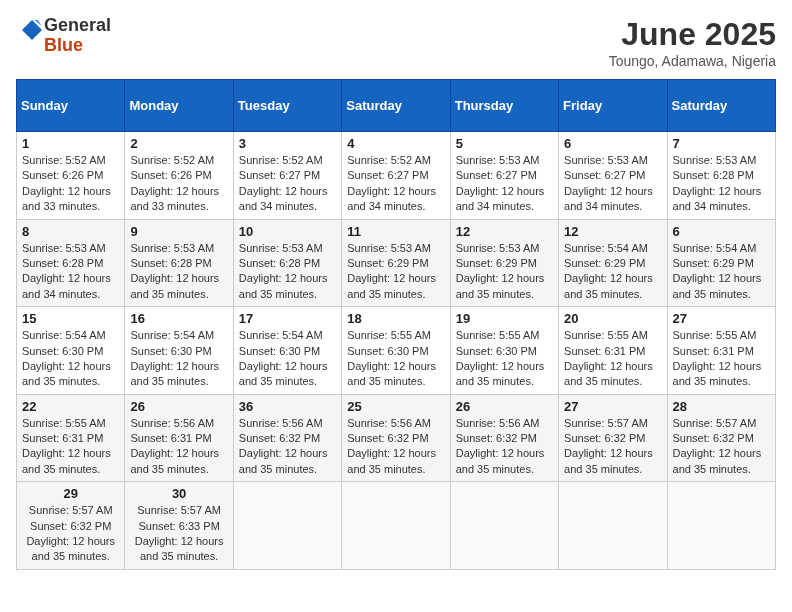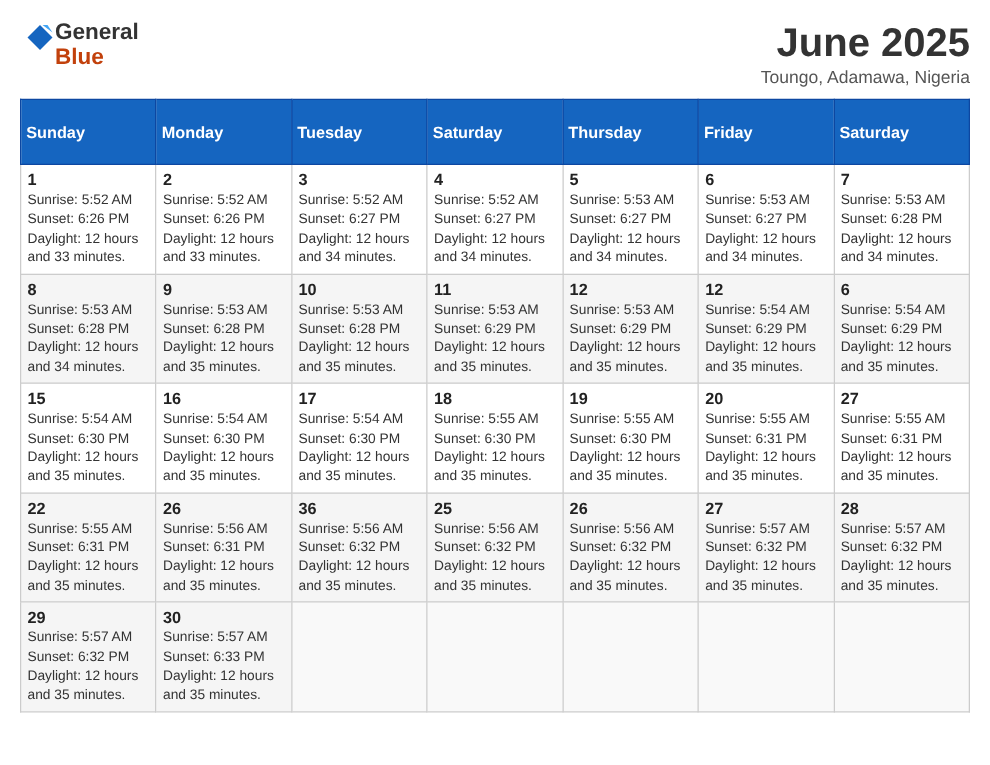--- a/index.html
+++ b/index.html
@@ -79,20 +79,21 @@
     .day-info {
       font-size: 11px;
       color: #333;
       line-height: 1.4;
     }
     .empty-cell {
       background: #f9f9f9 !important;
     }
     .last-row td {
       background: #f5f5f5;
+      text-align: center;
     }
   </style>
 </head>
 <body>
 
 <div class="header-area">
   <div class="logo">
     <svg class="logo-icon" viewBox="0 0 28 28">
       <polygon points="16,4 26,14 16,24 6,14" fill="#1565c0"></polygon>
       <polygon points="18,4 26,10 22,4" fill="#42a5f5"></polygon>

